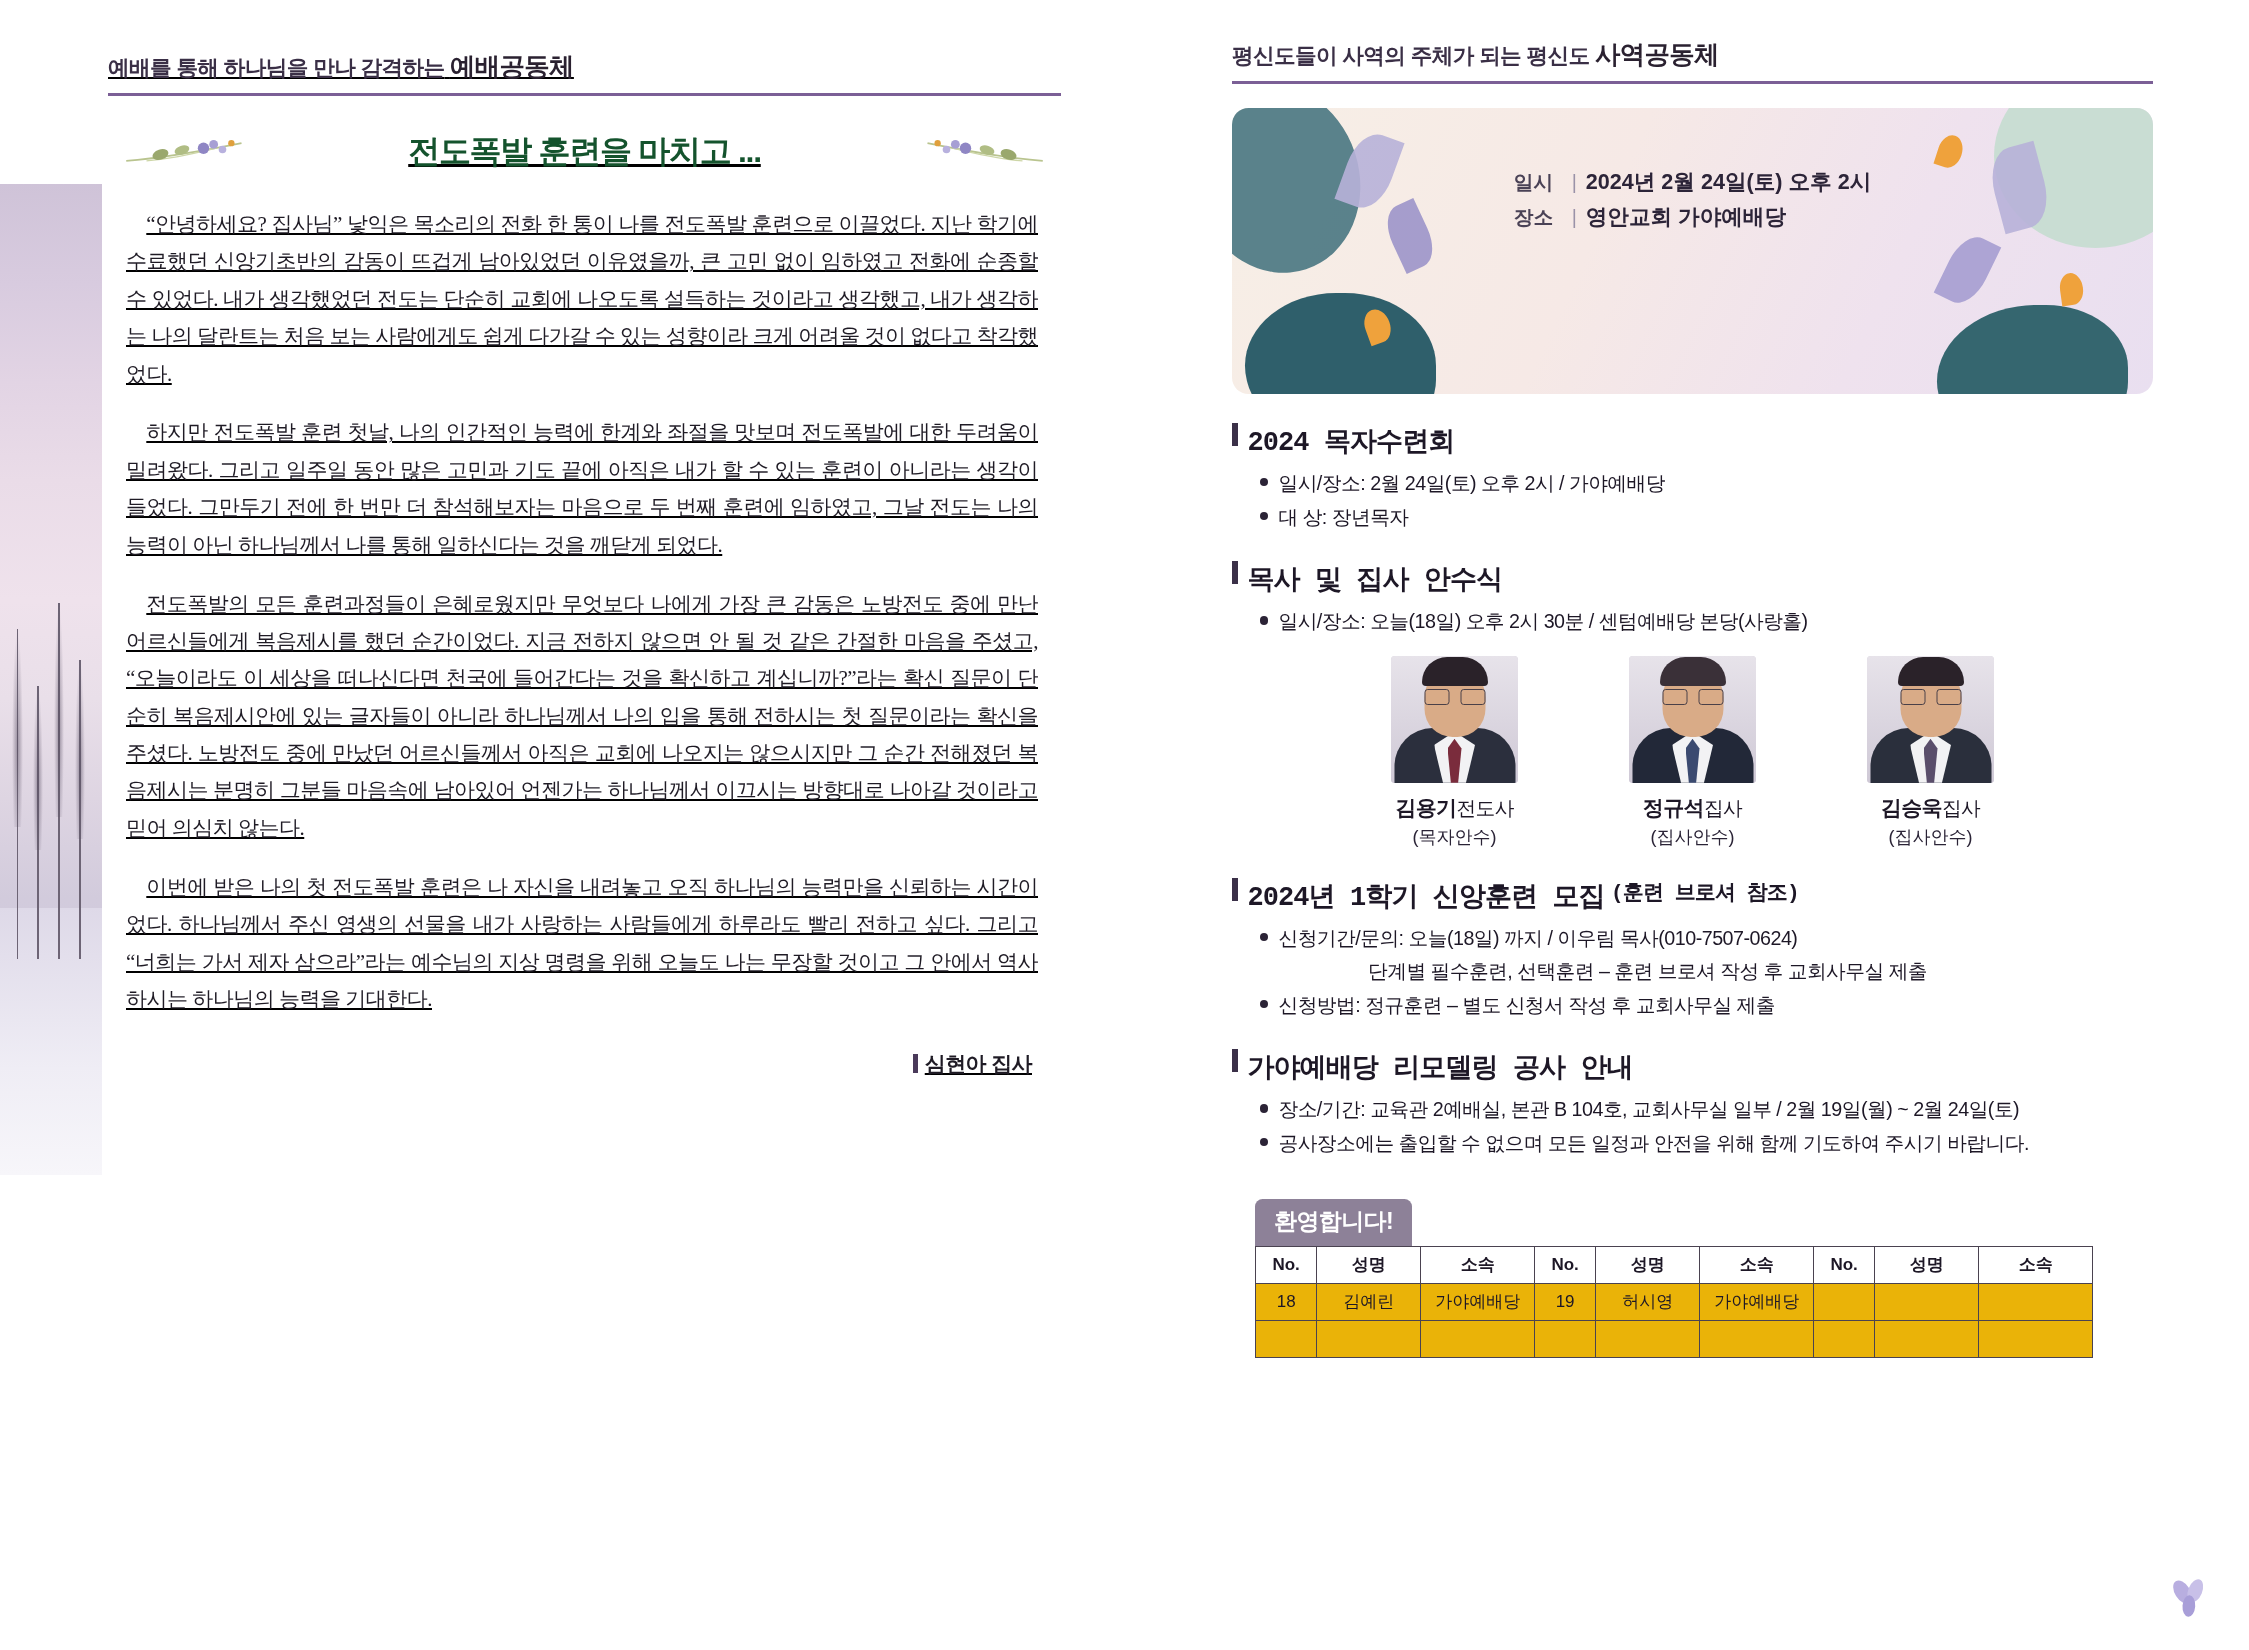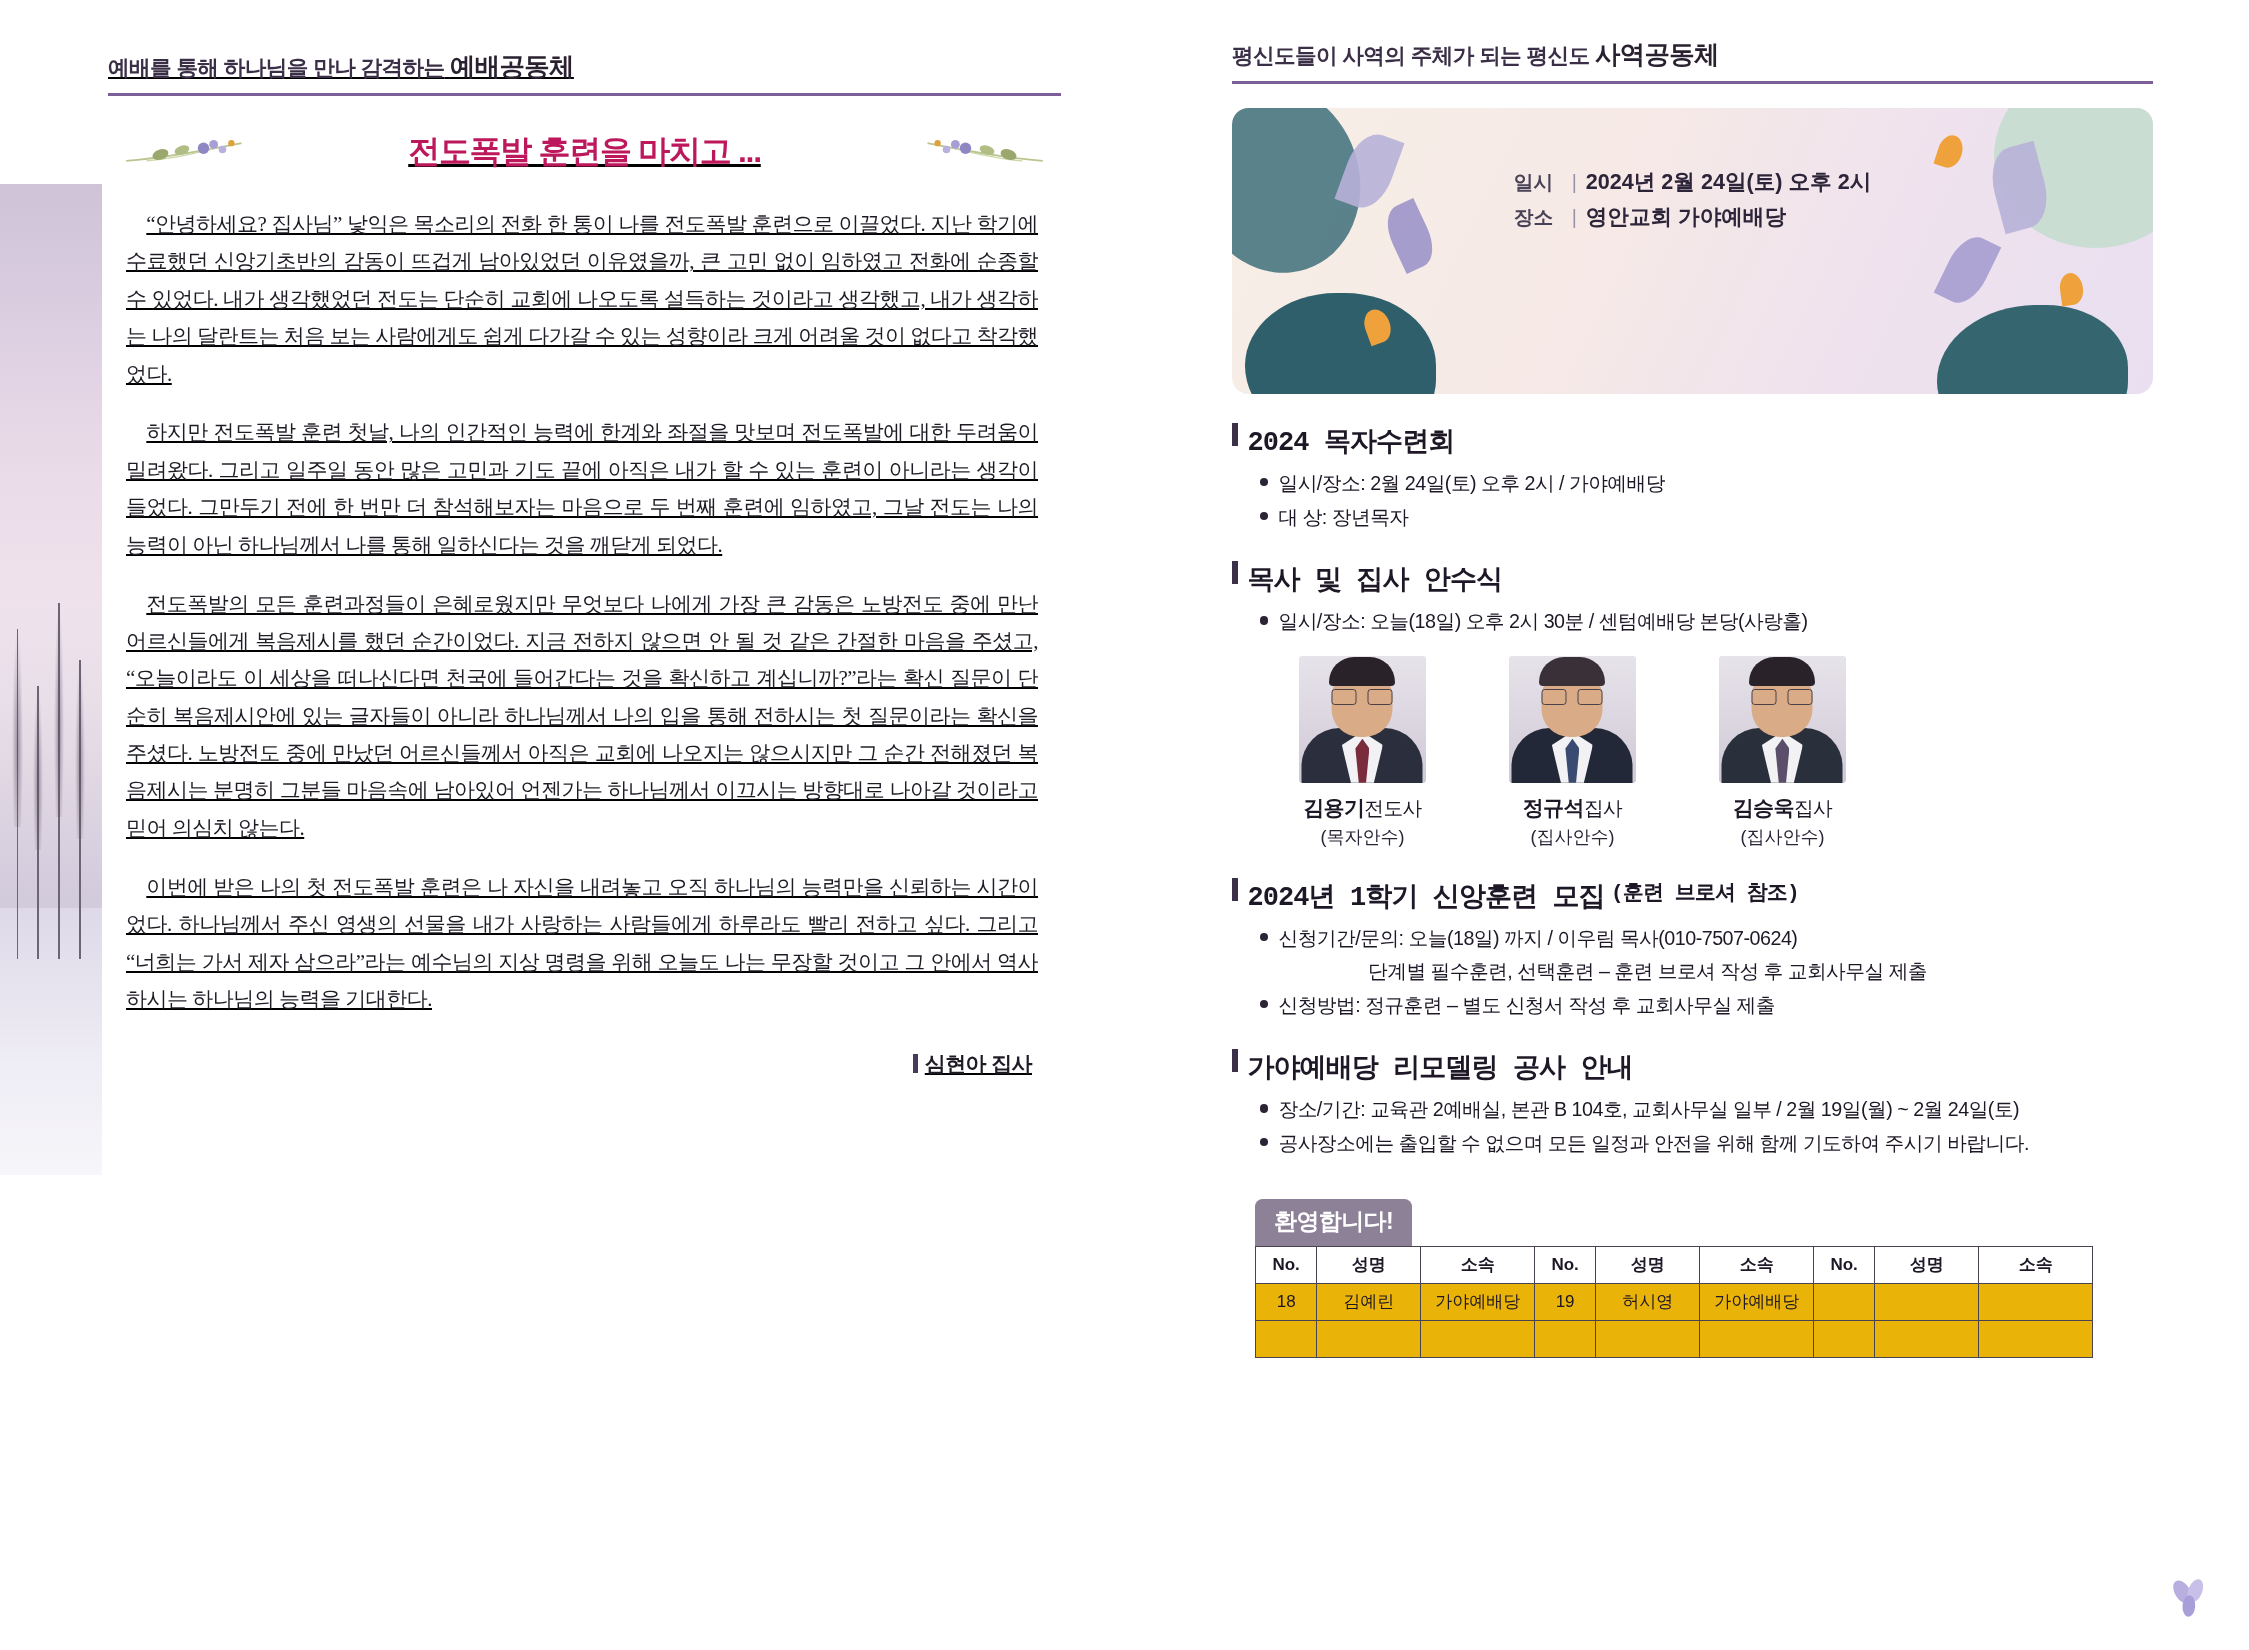--- a/index.html
+++ b/index.html
@@ -76,21 +76,21 @@
     font-size: 25.4px;
     color: #2a2130;
   }
 
   .article-title {
     margin-top: 34px;
     text-align: center;
     font-family: "Liberation Sans", sans-serif;
     font-size: 32px;
     font-weight: 700;
-    color: #be185d;
+    color: #14532d;
     letter-spacing: -1.3px;
     position: relative;
   }
   .orn {
     position: absolute;
     top: 2.5px;
     width: 146px;
     height: 38px;
   }
   .orn.left { left: 12.7px; }
@@ -244,22 +244,23 @@
     border-radius: 50%;
     background: #2b2336;
     margin: 9px 10.2px 0 0;
   }
   .bullet.cont { padding-left: 108px; }
 
   
   .portraits {
     margin-top: 19px;
     display: flex;
-    justify-content: flex-start;
+    justify-content: center;
     padding: 0 25.4px;
+    gap: 28px;
   }
   .person { width: 210px; text-align: center; }
   .face {
     width: 127px; height: 127px;
     margin: 0 auto;
     border-radius: 3.8px;
     position: relative;
     overflow: hidden;
     background: #d7d2dc;
   }

